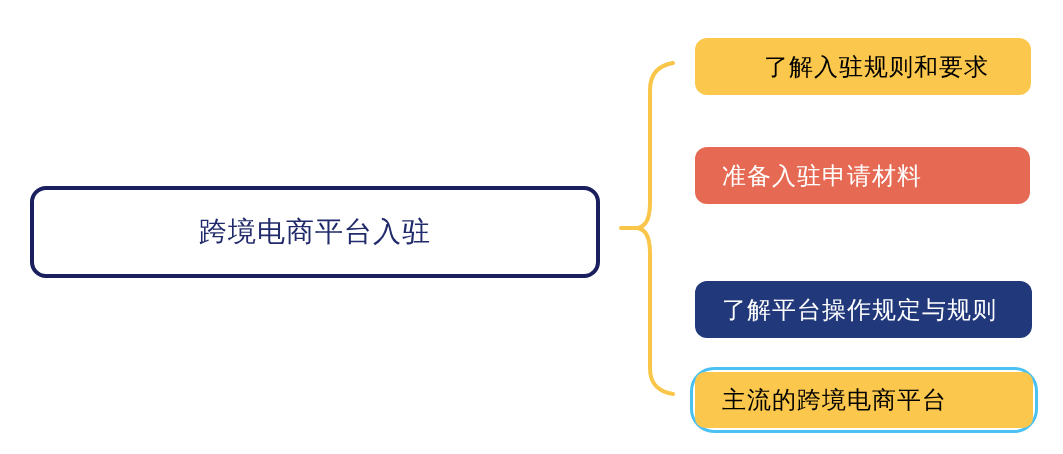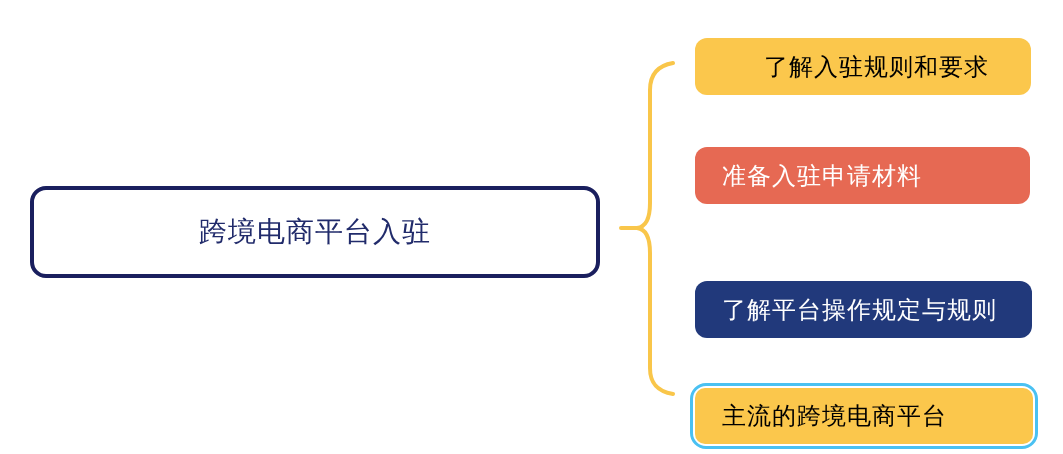--- a/index.html
+++ b/index.html
@@ -56,24 +56,23 @@
   .branch.n1 { left: 695px; top: 38px;  width: 336px; justify-content: center; }
   .branch.n2 { left: 695px; top: 147px; width: 335px; }
   .branch.n3 { left: 695px; top: 257px; width: 337px; margin-top: 24px; }
   .selection-wrap {
     position: absolute;
     left: 690px;
     top: 367px;
     width: 348px;
     box-sizing: border-box;
     border: 3px solid var(--selection-outline, #4AC1F2);
-    border-radius: 16px;
+    border-radius: 24px;
     background: #ffffff;
     padding: 2px;
-    margin-top: 16px;
   }
   .selection-wrap .branch-inner {
     position: relative;
     width: 100%;
     height: 56px;
     box-sizing: border-box;
     border-radius: 10px;
     background: var(--yellow, #FBC74C);
     color: var(--branch-text-dark, #000000);
     display: flex;

